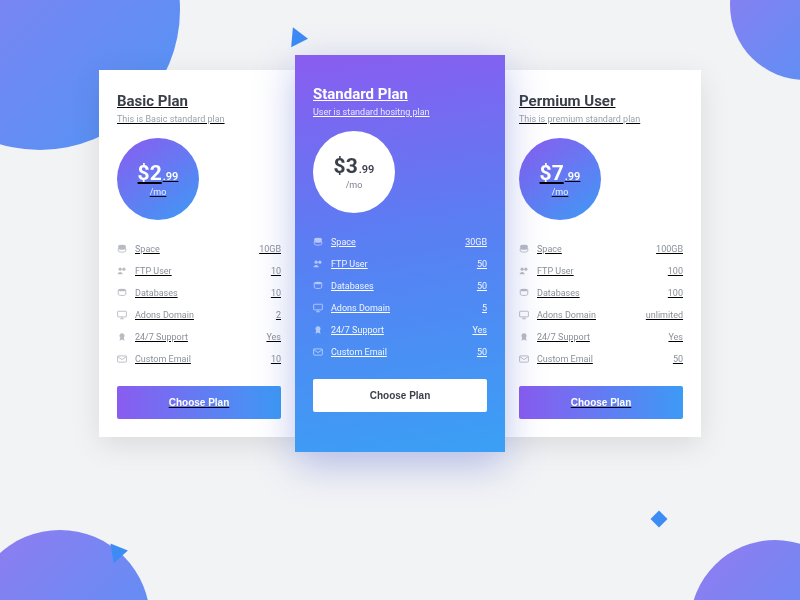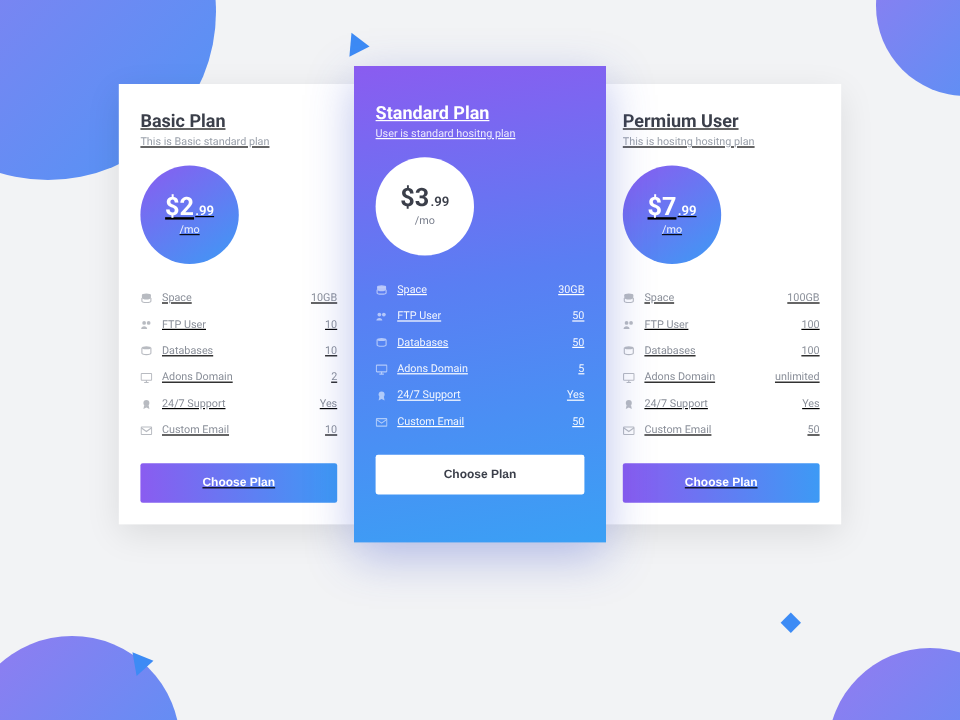--- a/index.html
+++ b/index.html
@@ -298,21 +298,21 @@
           </svg>
           <span class="feat-label">Custom Email</span>
           <span class="feat-val">50</span>
         </div>
     </div>
     <button class="btn">Choose Plan</button>
   </div>
 
   <div class="card">
     <div class="plan-title">Permium User</div>
-    <div class="plan-sub">This is hositng hositng plan</div>
+    <div class="plan-sub">This is premium standard plan</div>
     <div class="price-circle">
       <div class="price-main">
         <span>$7</span>
         <span class="price-cents">.99</span>
       </div>
       <div class="price-per">/mo</div>
     </div>
     <div class="features">
       <div class="feat">
           <svg class="feat-icon" viewBox="0 0 16 16" fill="currentColor">

